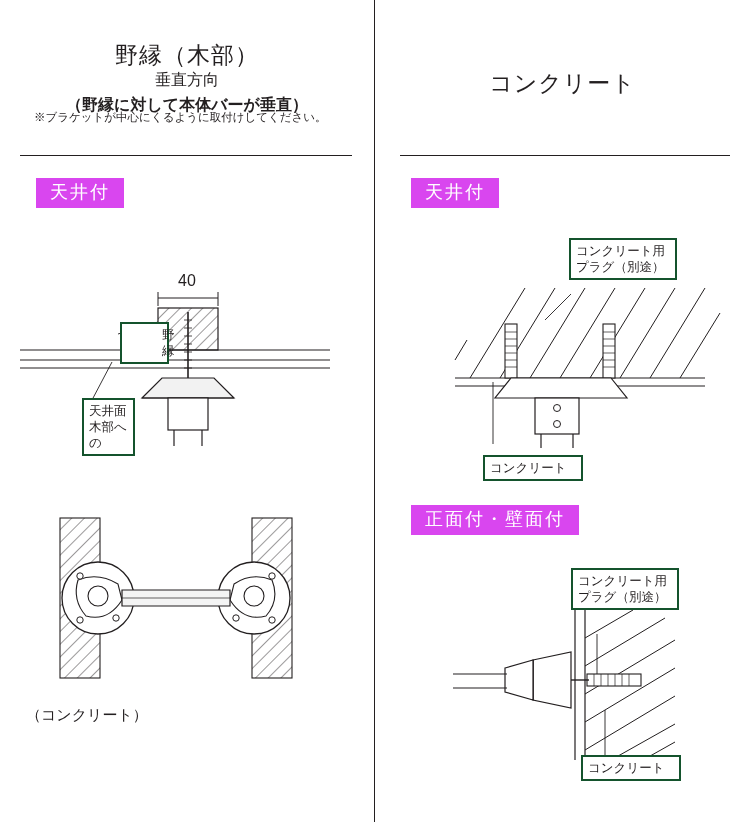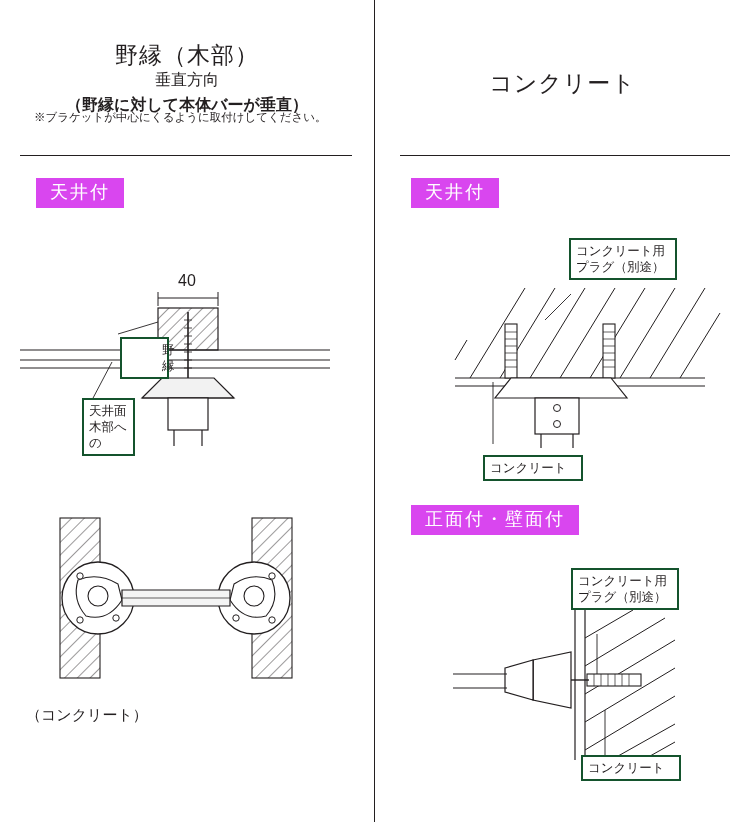--- a/index.html
+++ b/index.html
@@ -151,21 +151,21 @@
       <line x1="174" y1="196" x2="202" y2="196" stroke="#231f20" stroke-width="0"></line>
 
       <line x1="118" y1="84" x2="158" y2="72" stroke="#231f20" stroke-width="0.9"></line>
 
       <line x1="92" y1="150" x2="112" y2="112" stroke="#231f20" stroke-width="0.9"></line>
     </svg>
 
     <div class="dim-text" style="left:178px; top:272px;">40</div>
 
 
-    <div class="callout" style="left:96px; top:337px; width:48px;padding-left:40px;">野縁</div>
+    <div class="callout" style="left:96px; top:322px; width:48px;padding-left:40px;">野縁</div>
 
     <div class="callout" style="left:58px; top:398px; width:53px;">
       <div>天井面</div>
       <div>木部への</div>
     </div>
 
     <svg class="svg-abs" style="left:0px; top:500px;" width="374" height="190" viewBox="0 0 374 190">
       <defs>
         <pattern id="hatchL2" width="9" height="9" patternTransform="rotate(45)" patternUnits="userSpaceOnUse">
           <line x1="0" y1="0" x2="0" y2="9" stroke="#231f20" stroke-width="0.9"></line>

